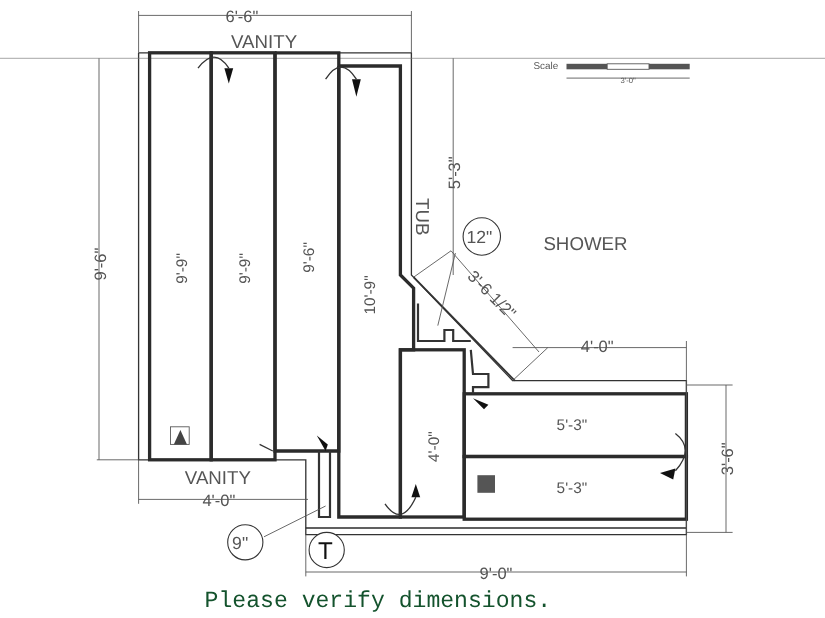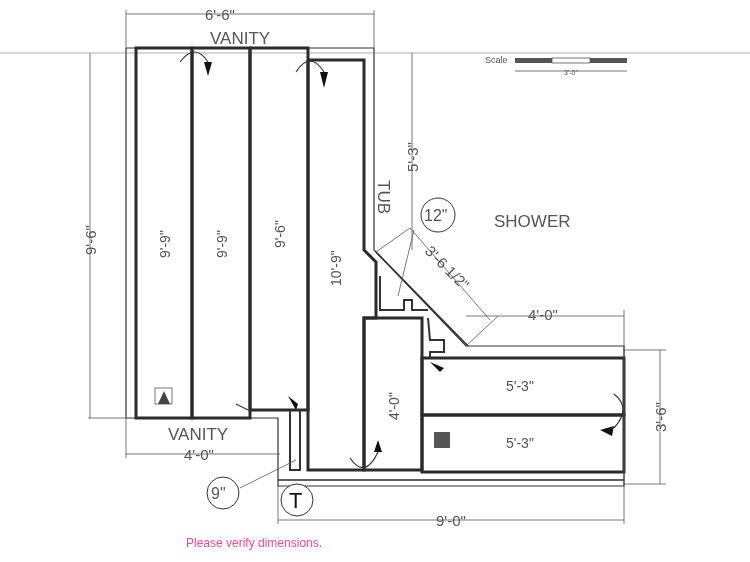--- a/index.html
+++ b/index.html
@@ -2,21 +2,21 @@
 <html><head>
   <meta charset="utf-8">
   <style>
     html, body { margin: 0; padding: 0; background: #ffffff; }
     body { width: 750px; height: 562px; overflow: hidden; position: relative; font-family: "Liberation Sans", sans-serif; }
     svg { position: absolute; left: 0; top: 0; }
     .thick { stroke: #2b2b2b; stroke-width: 3; fill: none; }
     .thin { stroke: #333; stroke-width: 1.2; fill: none; }
     .dim { stroke: #555; stroke-width: 0.8; fill: none; }
     .txt { fill: #555; font-family: "Liberation Sans", sans-serif; }
-    .note { position: absolute; left: 186px; top: 536px; font-size: 12px; color: #ec4899; font-family: Liberation Sans, sans-serif; }
+    .note { position: absolute; left: 186px; top: 536px; font-size: 21px; color: #14532d; font-family: Liberation Mono, monospace; }
   </style>
 </head>
 <body>
 
 <svg width="750" height="562" viewBox="0 0 750 562">
 
   <g>
     <polyline class="thin" points="126,48 374,48 374,250 466,346 624,346 624,486 278,486 278,418 126,418 126,48"></polyline>
     <line class="thin" x1="0" y1="53" x2="750" y2="53" style="stroke:#777;stroke-width:0.6"></line>
   </g>

